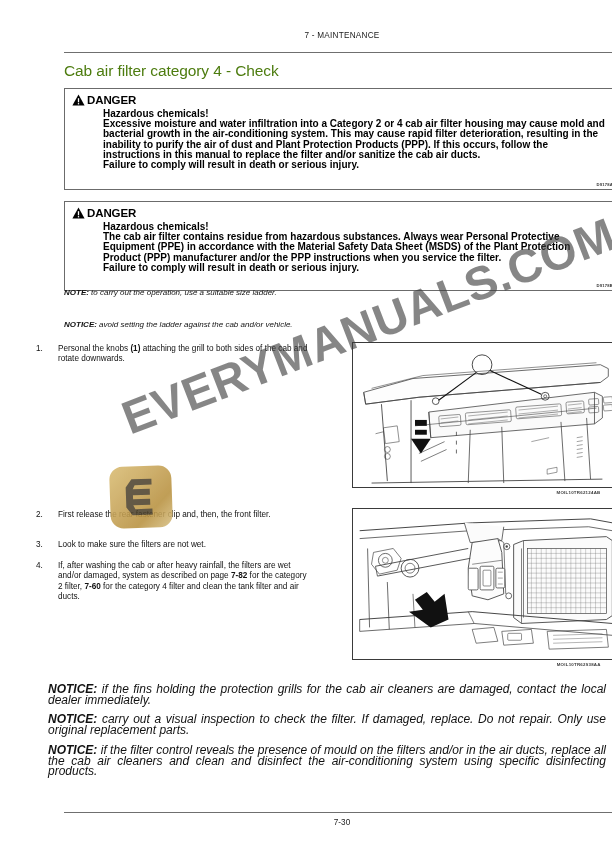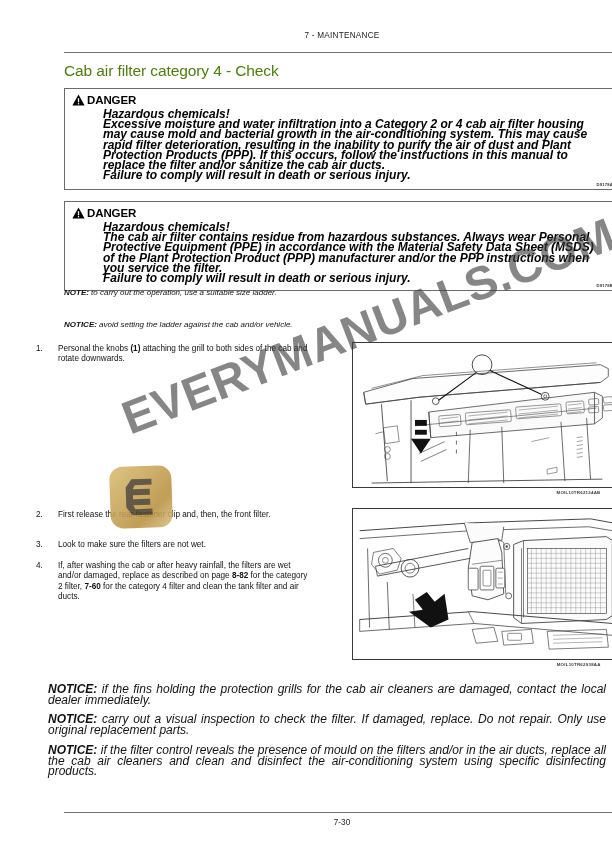--- a/index.html
+++ b/index.html
@@ -79,25 +79,24 @@
   }
   .warn-tri svg { display: block; }
   .danger-word {
     font-size: 11.5px;
     font-weight: bold;
     letter-spacing: -0.1px;
     color: #000;
   }
   .danger-body {
     margin: 3px 12px 0 38px;
-    font-size: 12px;
+    font-size: 10px;
     font-weight: bold;
     line-height: 10.2px;
     color: #000;
-    font-style: italic;
   }
   .danger-body p { margin: 0; }
   .danger-code {
     position: absolute;
     right: 6px;
     bottom: 2px;
     font-size: 4.2px;
     font-weight: bold;
     color: #333;
     letter-spacing: 0.2px;
@@ -316,21 +315,21 @@
     <span class="txt">First release the rear fastener clip and, then, the front filter.</span>
   </div>
 
   <div class="step" id="step-3">
     <span class="num">3.</span>
     <span class="txt">Look to make sure the filters are not wet.</span>
   </div>
 
   <div class="step" id="step-4">
     <span class="num">4.</span>
-    <span class="txt"><span>If, after washing the cab or after heavy rainfall, the filters are wet and/or damaged, replace as described on page </span><b>8-82</b><span> for the category 2 filter, </span><b>7-60</b><span> for the category 4 filter and clean the tank filter and air ducts.</span></span>
+    <span class="txt"><span>If, after washing the cab or after heavy rainfall, the filters are wet and/or damaged, system as described on page </span><b>7-82</b><span> for the category 2 filter, </span><b>7-60</b><span> for the category 4 filter and clean the tank filter and air ducts.</span></span>
   </div>
 
   <div class="figure" id="figure-1">
     <div class="figure-frame">
       <svg viewBox="0 0 268 146" width="266" height="144">
         <g fill="none" stroke="#444" stroke-width="0.8">
 
           <path d="M10 50 L60 36 L250 22 L258 26 L258 34 L250 40 L66 55 L12 62 Z" fill="#fdfdfd"></path>
           <path d="M12 62 L66 55 L250 40"></path>
           <path d="M10 50 L12 62"></path>

